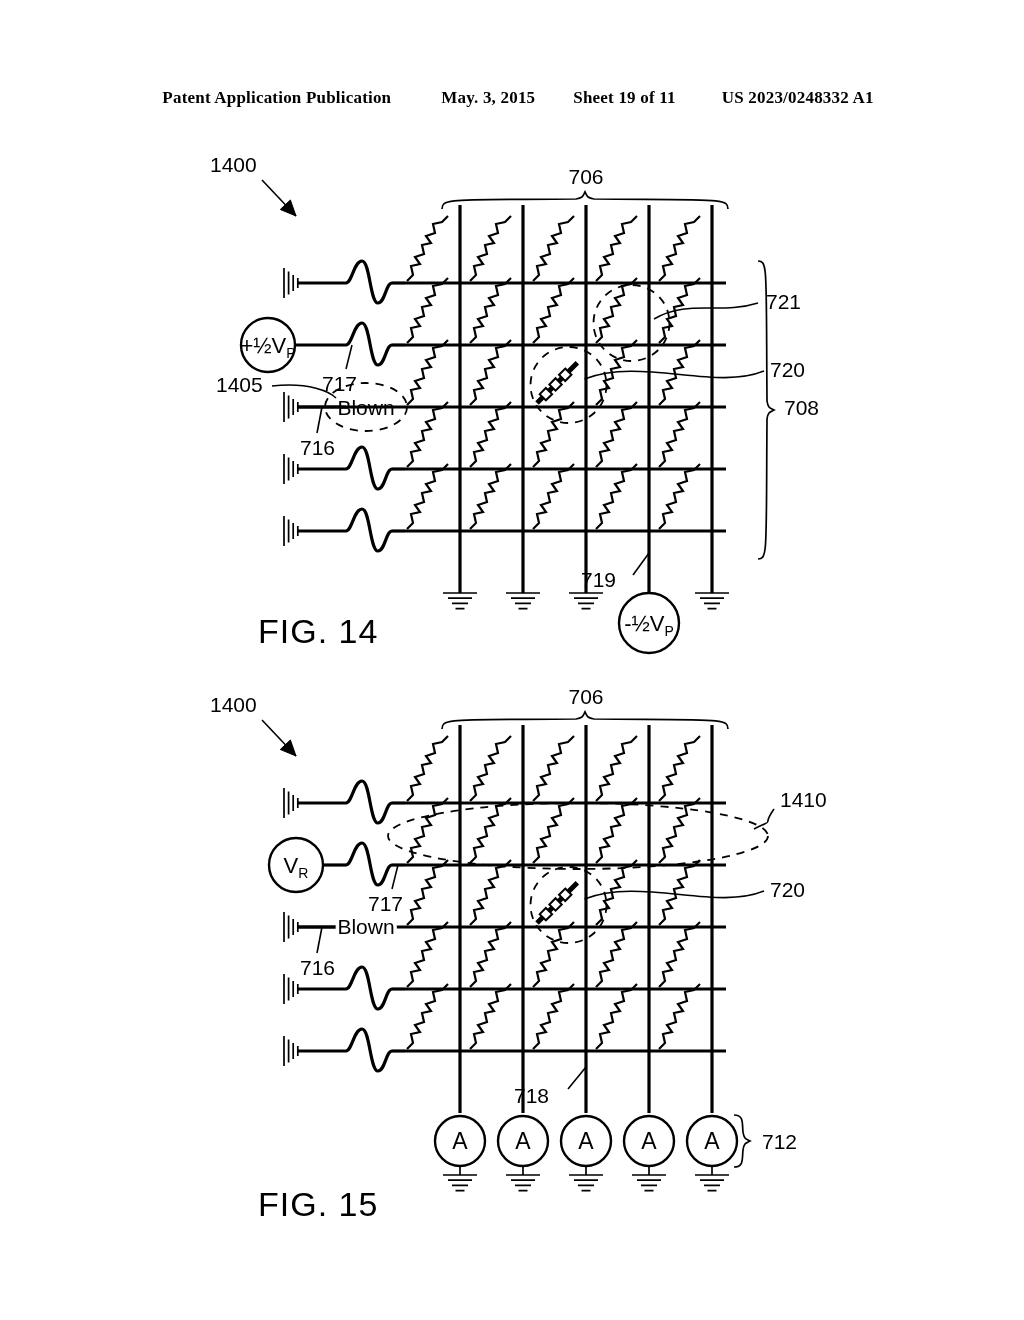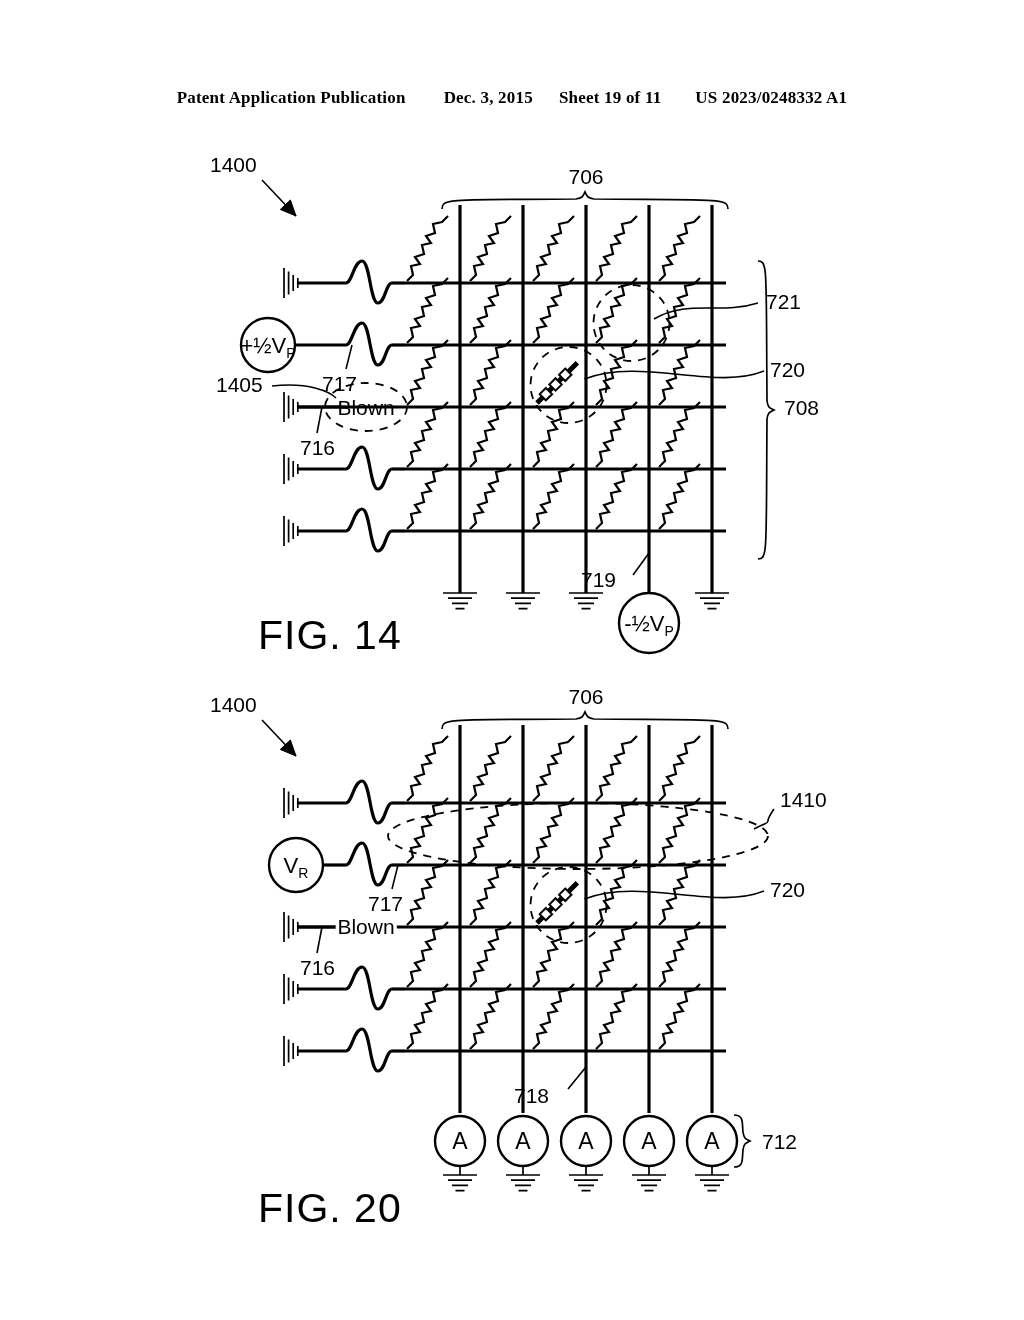--- a/index.html
+++ b/index.html
@@ -3,27 +3,27 @@
 <meta charset="utf-8">
 <style>
   html,body{margin:0;padding:0;background:#ffffff;}
   body{width:1024px;height:1320px;position:relative;
        font-family:"Liberation Sans", sans-serif;color:#000;}
   #root{position:relative;width:1024px;height:1320px;overflow:hidden;}
 
   .hdr{position:absolute;top:88px;left:0;width:1024px;
        text-align:center;font-family:"Liberation Serif", serif;
        font-weight:bold;font-size:17px;letter-spacing:.2px;}
-  .hdr span{display:inline-block;}
+  .hdr span{display:inline-block;margin-left:12px;}
   .hdr .s1{margin-right:38px;}
   .hdr .s2{margin-right:26px;}
   .hdr .s3{margin-right:34px;}
 
   .figlabel{position:absolute;font-family:"Liberation Sans",sans-serif;
-            font-size:41px;letter-spacing:1px;}
+            font-size:34px;letter-spacing:1px;}
 
   svg{position:absolute;top:0;left:0;}
   .rowline{stroke:#000;stroke-width:3.2;fill:none;}
   .colline{stroke:#000;stroke-width:3.2;fill:none;}
   .fuse{stroke:#000;stroke-width:2.2;fill:none;stroke-linejoin:miter;}
   .thin{stroke:#000;stroke-width:1.7;fill:none;}
   .dash{stroke:#000;stroke-width:1.8;fill:none;stroke-dasharray:8 7;}
   .lead{stroke:#000;stroke-width:1.6;fill:none;}
   .blownbar{stroke:#000;stroke-width:5;fill:none;stroke-linecap:butt;}
   .dia{stroke:#000;stroke-width:2;fill:#fff;}
@@ -32,21 +32,21 @@
   .srcT{font-family:"Liberation Sans",sans-serif;font-size:22px;fill:#000;}
   .sub{font-size:14px;}
   .ameter{font-family:"Liberation Sans",sans-serif;font-size:23px;fill:#000;}
 </style>
 </head>
 <body>
 
 <div id="root">
 
   <div class="hdr">
-    <span class="s1">Patent Application Publication</span><span class="s2">Dec. 3, 2015</span><span class="s3">Sheet 19 of 11</span><span>US 2023/0248332 A1</span>
+    <span class="s1">Patent Application Publication</span><span class="s2">May. 3, 2015</span><span class="s3">Sheet 19 of 11</span><span>US 2023/0248332 A1</span>
   </div>
 
   <svg id="art" width="1024" height="1320">
       <path d="M 442 209
              C 442 198 450 200 576 199
              C 583 198 583 196 585 192
              C 587 196 587 198 594 199
              C 720 200 728 198 728 209" class="thin"></path>
       <text x="586" y="184" class="lbl" text-anchor="middle">706</text>
       <path d="M 460 205 L 460 593" class="colline"></path>
@@ -256,15 +256,15 @@
       <text x="514" y="1103" class="lbl" text-anchor="start">718</text>
       <path d="M 734 1115
              C 744 1115 742 1123 743 1132
              C 744 1139 746 1139 750 1141
              C 746 1143 744 1143 743 1150
              C 742 1159 744 1167 734 1167" class="thin"></path>
       <text x="762" y="1149" class="lbl" text-anchor="start">712</text>
     </svg>
 
   <div class="figlabel" id="cap14" style="left:258px;top:612px;">FIG. 14</div>
-  <div class="figlabel" id="cap15" style="left:258px;top:1185px;">FIG. 20</div>
+  <div class="figlabel" id="cap15" style="left:258px;top:1185px;">FIG. 15</div>
 
 </div>
 
 </body></html>

